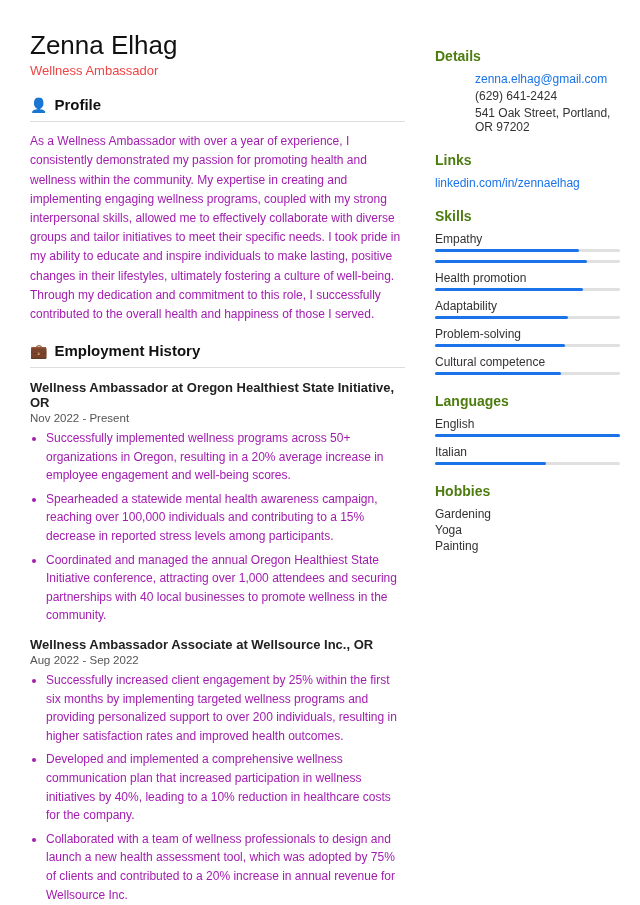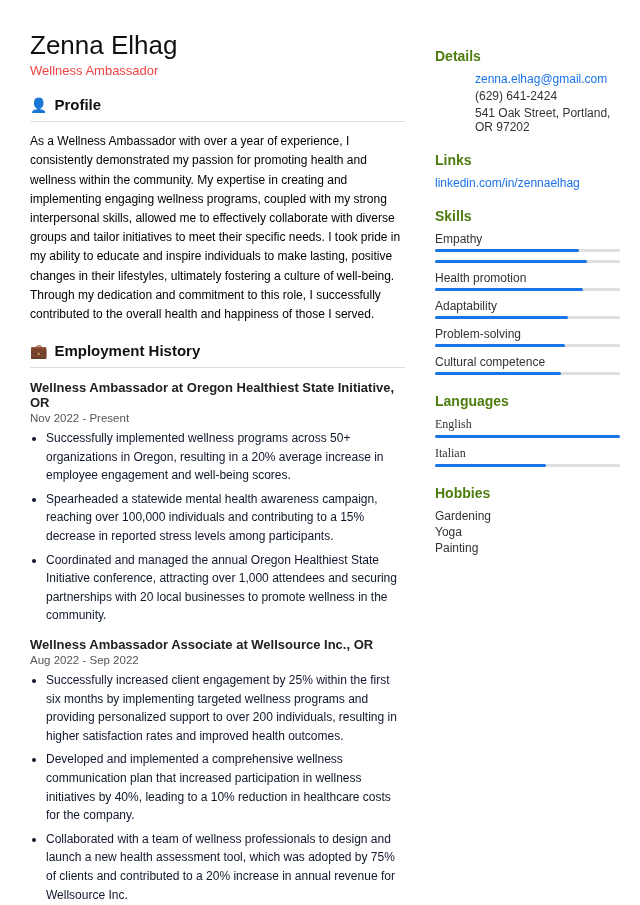--- a/index.html
+++ b/index.html
@@ -51,41 +51,41 @@
       color: #222;
       font-size: 14px;
     }
     .section-divider {
       border: none;
       border-top: 1px solid #ddd;
       margin-bottom: 10px;
     }
     .profile-text {
       font-size: 12px;
-      color: #000000;
+      color: #a21caf;
       line-height: 1.6;
     }
     .job-title {
       font-weight: bold;
       font-size: 13px;
       margin-top: 12px;
       margin-bottom: 2px;
     }
     .job-dates {
       font-size: 11.5px;
       color: #555;
       margin-bottom: 5px;
     }
     .bullet-list {
       padding-left: 16px;
       margin-top: 4px;
     }
     .bullet-list li {
       font-size: 12px;
-      color: #0f172a;
+      color: #a21caf;
       line-height: 1.55;
       margin-bottom: 5px;
     }
 
     
     .right-section-title {
       font-size: 14px;
       font-weight: bold;
       color: #4d7c0f;
       margin-top: 18px;
@@ -119,21 +119,20 @@
       border-radius: 2px;
       width: 100%;
     }
     .skill-bar-fill {
       height: 3px;
       border-radius: 2px;
       background: #1a73e8;
     }
     .lang-item {
       margin-bottom: 8px;
-      font-family: Liberation Serif, serif;
     }
     .lang-label {
       font-size: 12px;
       color: #333;
       margin-bottom: 3px;
     }
     .hobby-item {
       font-size: 12px;
       color: #333;
       margin-bottom: 2px;
@@ -166,21 +165,21 @@
         <span>Employment History</span>
       </div>
       <hr class="section-divider">
       <div id="employment-jobs">
           <div>
             <div class="job-title">Wellness Ambassador at Oregon Healthiest State Initiative, OR</div>
             <div class="job-dates">Nov 2022 - Present</div>
             <ul class="bullet-list">
               <li>Successfully implemented wellness programs across 50+ organizations in Oregon, resulting in a 20% average increase in employee engagement and well-being scores.</li>
               <li>Spearheaded a statewide mental health awareness campaign, reaching over 100,000 individuals and contributing to a 15% decrease in reported stress levels among participants.</li>
-              <li>Coordinated and managed the annual Oregon Healthiest State Initiative conference, attracting over 1,000 attendees and securing partnerships with 20 local businesses to promote wellness in the community.</li>
+              <li>Coordinated and managed the annual Oregon Healthiest State Initiative conference, attracting over 1,000 attendees and securing partnerships with 40 local businesses to promote wellness in the community.</li>
             </ul>
           </div>
           <div>
             <div class="job-title">Wellness Ambassador Associate at Wellsource Inc., OR</div>
             <div class="job-dates">Aug 2022 - Sep 2022</div>
             <ul class="bullet-list">
               <li>Successfully increased client engagement by 25% within the first six months by implementing targeted wellness programs and providing personalized support to over 200 individuals, resulting in higher satisfaction rates and improved health outcomes.</li>
               <li>Developed and implemented a comprehensive wellness communication plan that increased participation in wellness initiatives by 40%, leading to a 10% reduction in healthcare costs for the company.</li>
               <li>Collaborated with a team of wellness professionals to design and launch a new health assessment tool, which was adopted by 75% of clients and contributed to a 20% increase in annual revenue for Wellsource Inc.</li>
             </ul>

